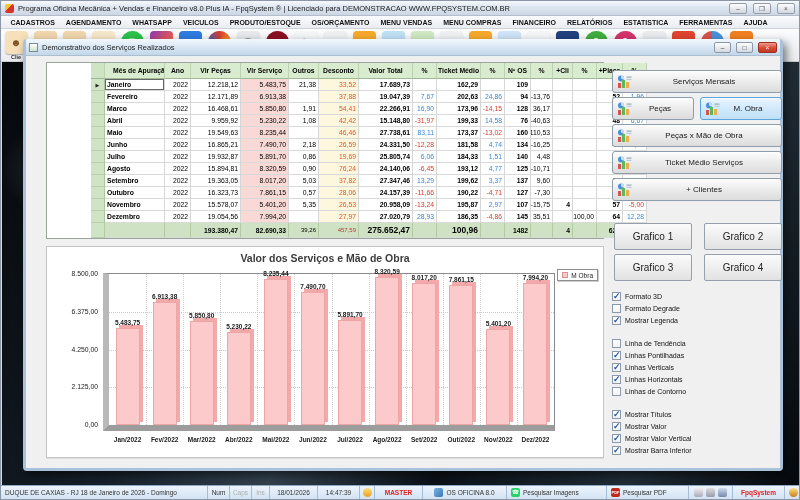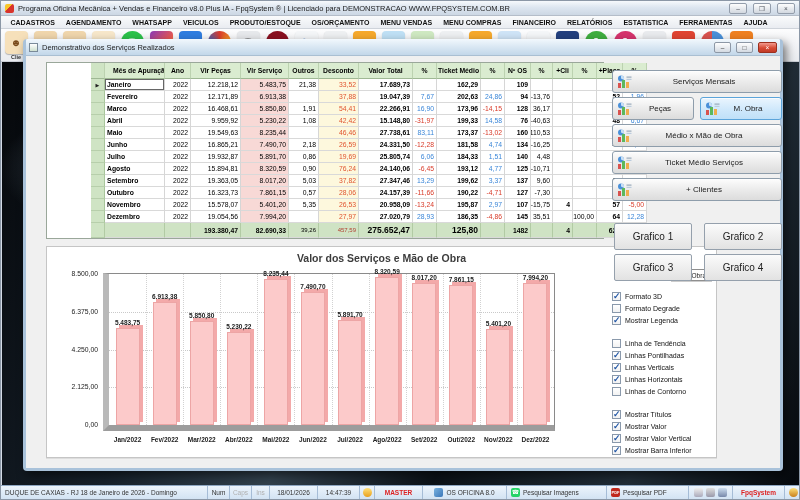--- a/index.html
+++ b/index.html
@@ -61,21 +61,21 @@
   .sel{background:#cfe4c4 !important;border-right:1px solid #a9c69c;border-bottom:1px solid #b7cfab;
      justify-content:center;font-size:5px;color:#222;}
   .c.left{justify-content:flex-start;}
   .c.bold{font-weight:bold;}
   .c.svc{background:#f8d9d6;}
   .c.desc{background:#fdf8dd;}
   .c.focus{box-shadow:inset 0 0 0 1px #666;}
   .tot .c{background:#cfe3c4;border-right:1px solid #b2cba4;height:15px;font-weight:bold;}
 
   
-  .chart-panel{position:absolute;left:20px;top:190px;width:671px;height:212px;background:#fff;
+  .chart-panel{position:absolute;left:20px;top:190px;width:558px;height:212px;background:#fff;
      border:1px solid #c5c5c5;box-shadow:0 1px 0 #ddd;}
   .chart-title{position:absolute;left:0;right:0;top:5px;text-align:center;font-size:10.5px;font-weight:bold;color:#3c3c3c;}
   .plot{position:absolute;left:56px;top:26px;width:452px;height:158px;background:#fff;
      border:1px solid #8a8a8a;border-left:6px solid #b9b9b9;border-bottom:6px solid #9c9c9c;}
   .hgrid{position:absolute;left:0;right:0;height:0;border-top:1px dotted #c9c9c9;}
   .vgrid{position:absolute;top:0;bottom:0;width:0;border-left:1px dotted #d2d2d2;}
   .bar{position:absolute;background:#fccaca;border:1px solid #eda5a5;box-shadow:3px -3px 0 0 #f3a9a9;}
   .bar-label{position:absolute;width:46px;text-align:center;font-size:6.5px;font-weight:bold;color:#1a1a1a;}
   .ytick{position:absolute;width:48px;text-align:right;font-size:6.8px;color:#222;}
   .xtick{position:absolute;width:44px;text-align:center;font-size:6.5px;font-weight:bold;color:#222;top:189px;}
@@ -489,21 +489,21 @@
           <div class="grid-row tot">
             <div class="c sel"></div>
             <div class="c left"></div>
             <div class="c"></div>
             <div class="c">193.380,47</div>
             <div class="c">82.690,33</div>
             <div class="c" style="font-size: 6px; font-weight: normal;">39,26</div>
             <div class="c" style="font-size: 6px; color: rgb(176, 64, 48); font-weight: normal;">457,59</div>
             <div class="c" style="font-size: 8.5px;">275.652,47</div>
             <div class="c"></div>
-            <div class="c" style="font-size: 8.5px;">125,80</div>
+            <div class="c" style="font-size: 8.5px;">100,96</div>
             <div class="c"></div>
             <div class="c">1482</div>
             <div class="c"></div>
             <div class="c">4</div>
             <div class="c"></div>
             <div class="c">629</div>
             <div class="c"></div>
           </div>
         </div>
 
@@ -618,21 +618,21 @@
               <div class="nav-btn">
                 <span class="ni"><svg width="15" height="14" viewBox="0 0 15 14">
                     <circle cx="4" cy="3.5" r="3" fill="#4a90d9"></circle>
                     <path d="M4 3.5 L4 0.5 A3 3 0 0 1 6.8 4.8 Z" fill="#c9e0f5"></path>
                     <rect x="1" y="8" width="3" height="5" fill="#d9534f"></rect>
                     <rect x="5" y="5" width="3" height="8" fill="#5cb85c"></rect>
                     <rect x="9" y="7" width="3" height="6" fill="#f0ad4e"></rect>
                     <rect x="9.5" y="1.5" width="5" height="1.2" fill="#9ab"></rect>
                     <rect x="9.5" y="3.8" width="5" height="1.2" fill="#bcd"></rect>
                   </svg></span>
-                <span class="nl">Médio x Mão de Obra</span>
+                <span class="nl">Peças x Mão de Obra</span>
               </div>
             </div>
             <div class="nav-row">
               <div class="nav-btn">
                 <span class="ni"><svg width="15" height="14" viewBox="0 0 15 14">
                     <circle cx="4" cy="3.5" r="3" fill="#4a90d9"></circle>
                     <path d="M4 3.5 L4 0.5 A3 3 0 0 1 6.8 4.8 Z" fill="#c9e0f5"></path>
                     <rect x="1" y="8" width="3" height="5" fill="#d9534f"></rect>
                     <rect x="5" y="5" width="3" height="8" fill="#5cb85c"></rect>
                     <rect x="9" y="7" width="3" height="6" fill="#f0ad4e"></rect>

